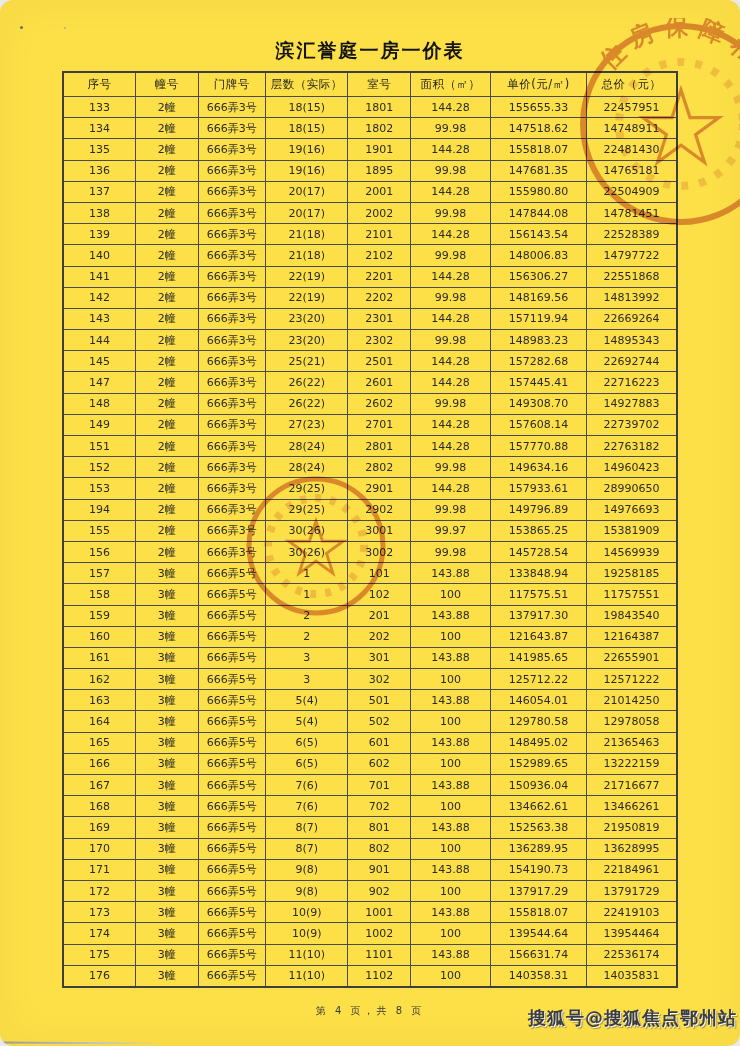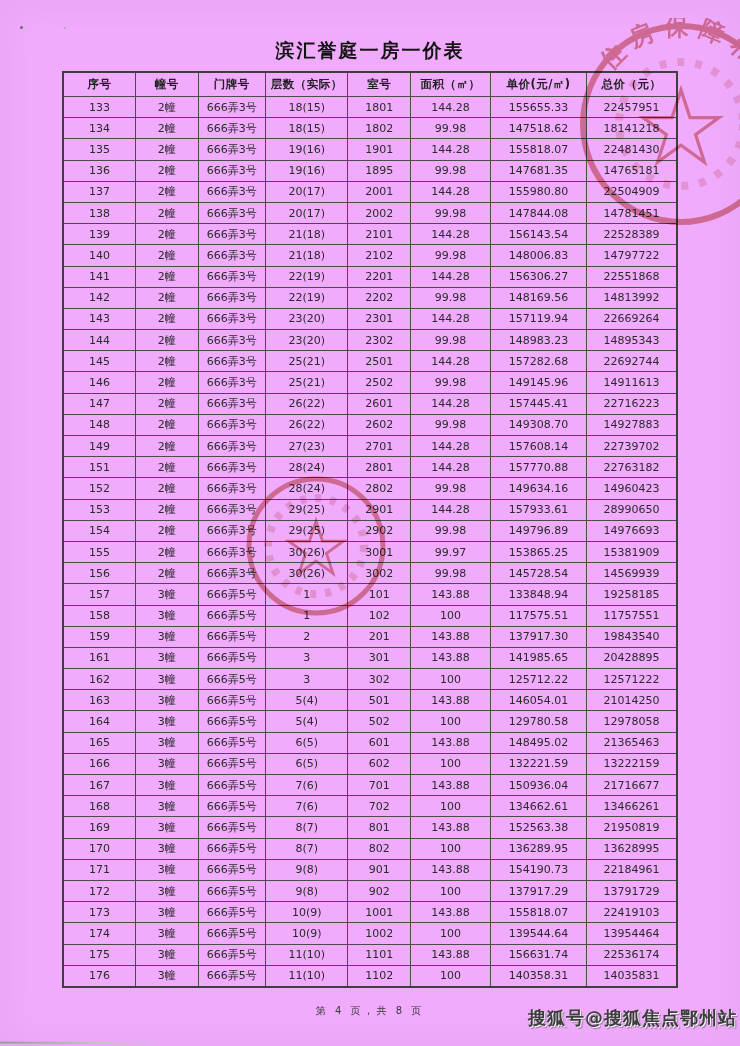--- a/index.html
+++ b/index.html
@@ -1,34 +1,35 @@
 <!DOCTYPE html>
 <html><head>
 <meta charset="utf-8">
 <style>
   html,body { margin:0; padding:0; background:#e9e9e7; }
   .page {
     position:relative; width:740px; height:1046px;
-    background:#f0abfc; overflow:hidden;
+    background:#fde047; overflow:hidden;
     font-family:"DejaVu Sans","Liberation Sans",sans-serif;
     box-shadow: inset 0 0 45px rgba(0,0,0,0.04);
+    border-radius: 13px;
   }
   .doc-title {
     position:absolute; top:38px; left:0; width:100%;
     text-align:center; font-size:19px; font-weight:bold;
     letter-spacing:2px; color:#141414; margin:0;
   }
   table.price-table {
     position:absolute; left:62px; top:71px; width:616px;
     border-collapse:collapse; table-layout:fixed;
     border:2px solid #3e3e3e;
   }
   .price-table th {
     border:1px solid #4b4b4b; height:23px; padding:0;
-    font-size:11.5px; font-weight:bold; color:#1f1f1f;
+    font-size:11.5px; font-weight:normal; color:#1f1f1f;
     text-align:center; letter-spacing:0.5px;
   }
   .price-table td {
     border:1px solid #4b4b4b; height:20.2px; padding:0;
     font-size:11px; color:#2a2a2a; text-align:center;
     line-height:1; white-space:nowrap; overflow:hidden;
   }
   .page-footer {
     position:absolute; top:1004px; left:0; width:100%;
     text-align:center; font-size:10px; letter-spacing:3px; color:#3a3a3a;
@@ -98,21 +99,21 @@
           <td>22457951</td>
         </tr>
         <tr>
           <td>134</td>
           <td>2幢</td>
           <td>666弄3号</td>
           <td>18(15)</td>
           <td>1802</td>
           <td>99.98</td>
           <td>147518.62</td>
-          <td>18141218</td>
+          <td>14748911</td>
         </tr>
         <tr>
           <td>135</td>
           <td>2幢</td>
           <td>666弄3号</td>
           <td>19(16)</td>
           <td>1901</td>
           <td>144.28</td>
           <td>155818.07</td>
           <td>22481430</td>
@@ -211,30 +212,20 @@
           <td>145</td>
           <td>2幢</td>
           <td>666弄3号</td>
           <td>25(21)</td>
           <td>2501</td>
           <td>144.28</td>
           <td>157282.68</td>
           <td>22692744</td>
         </tr>
         <tr>
-          <td>146</td>
-          <td>2幢</td>
-          <td>666弄3号</td>
-          <td>25(21)</td>
-          <td>2502</td>
-          <td>99.98</td>
-          <td>149145.96</td>
-          <td>14911613</td>
-        </tr>
-        <tr>
           <td>147</td>
           <td>2幢</td>
           <td>666弄3号</td>
           <td>26(22)</td>
           <td>2601</td>
           <td>144.28</td>
           <td>157445.41</td>
           <td>22716223</td>
         </tr>
         <tr>
@@ -281,21 +272,21 @@
           <td>153</td>
           <td>2幢</td>
           <td>666弄3号</td>
           <td>29(25)</td>
           <td>2901</td>
           <td>144.28</td>
           <td>157933.61</td>
           <td>28990650</td>
         </tr>
         <tr>
-          <td>154</td>
+          <td>194</td>
           <td>2幢</td>
           <td>666弄3号</td>
           <td>29(25)</td>
           <td>2902</td>
           <td>99.98</td>
           <td>149796.89</td>
           <td>14976693</td>
         </tr>
         <tr>
           <td>155</td>
@@ -341,28 +332,38 @@
           <td>159</td>
           <td>3幢</td>
           <td>666弄5号</td>
           <td>2</td>
           <td>201</td>
           <td>143.88</td>
           <td>137917.30</td>
           <td>19843540</td>
         </tr>
         <tr>
+          <td>160</td>
+          <td>3幢</td>
+          <td>666弄5号</td>
+          <td>2</td>
+          <td>202</td>
+          <td>100</td>
+          <td>121643.87</td>
+          <td>12164387</td>
+        </tr>
+        <tr>
           <td>161</td>
           <td>3幢</td>
           <td>666弄5号</td>
           <td>3</td>
           <td>301</td>
           <td>143.88</td>
           <td>141985.65</td>
-          <td>20428895</td>
+          <td>22655901</td>
         </tr>
         <tr>
           <td>162</td>
           <td>3幢</td>
           <td>666弄5号</td>
           <td>3</td>
           <td>302</td>
           <td>100</td>
           <td>125712.22</td>
           <td>12571222</td>
@@ -397,21 +398,21 @@
           <td>148495.02</td>
           <td>21365463</td>
         </tr>
         <tr>
           <td>166</td>
           <td>3幢</td>
           <td>666弄5号</td>
           <td>6(5)</td>
           <td>602</td>
           <td>100</td>
-          <td>132221.59</td>
+          <td>152989.65</td>
           <td>13222159</td>
         </tr>
         <tr>
           <td>167</td>
           <td>3幢</td>
           <td>666弄5号</td>
           <td>7(6)</td>
           <td>701</td>
           <td>143.88</td>
           <td>150936.04</td>

